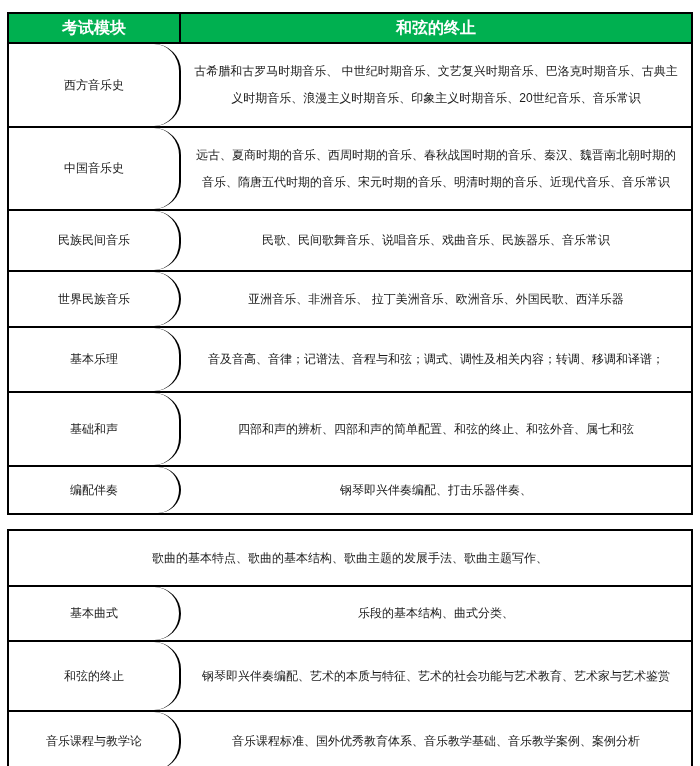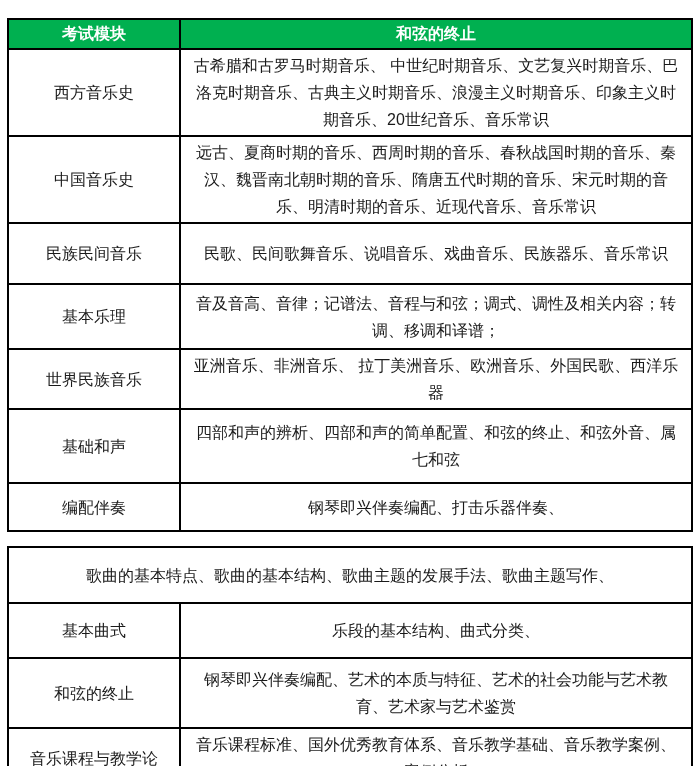--- a/index.html
+++ b/index.html
@@ -6,21 +6,21 @@
     margin: 0;
     padding: 0;
     background: #ffffff;
     font-family: "Liberation Sans", "DejaVu Sans", sans-serif;
     color: #1a1a1a;
   }
   .page {
     width: 700px;
     height: 766px;
     box-sizing: border-box;
-    padding: 18px 7px 0 7px;
+    padding: 12px 7px 0 7px;
     overflow: hidden;
     background: #ffffff;
   }
   .table {
     width: 686px;
     box-sizing: border-box;
     border: 2px solid #000000;
     background: #ffffff;
   }
   .table + .table { margin-top: 14px; }
@@ -46,26 +46,27 @@
   .hcell.scope-col { flex: 1; }
 
   .row {
     display: flex;
     border-top: 2px solid #000000;
   }
   .table > .row:first-child { border-top: none; }
 
   .cell {
     box-sizing: border-box;
-    font-size: 16px;
+    font-size: 12px;
     line-height: 27px;
     display: flex;
     align-items: center;
     justify-content: center;
     text-align: center;
+    border-radius: 27px;
   }
   .cell.module-col {
     width: 172px;
     border-right: 2px solid #000000;
     padding: 2px 6px;
     text-align: center;
   }
   .cell.scope-col {
     flex: 1;
     padding: 2px 10px;
@@ -103,27 +104,27 @@
       <div class="cell module-col mh81">中国音乐史</div>
       <div class="cell scope-col mh81">远古、夏商时期的音乐、西周时期的音乐、春秋战国时期的音乐、秦汉、魏晋南北朝时期的音乐、隋唐五代时期的音乐、宋元时期的音乐、明清时期的音乐、近现代音乐、音乐常识</div>
     </div>
 
     <div class="row">
       <div class="cell module-col mh59">民族民间音乐</div>
       <div class="cell scope-col mh59">民歌、民间歌舞音乐、说唱音乐、戏曲音乐、民族器乐、音乐常识</div>
     </div>
 
     <div class="row">
-      <div class="cell module-col mh63">基本乐理</div>
-      <div class="cell scope-col mh63">音及音高、音律；记谱法、音程与和弦；调式、调性及相关内容；转调、移调和译谱；</div>
+      <div class="cell module-col mh54">世界民族音乐</div>
+      <div class="cell scope-col mh54">亚洲音乐、非洲音乐、 拉丁美洲音乐、欧洲音乐、外国民歌、西洋乐器</div>
     </div>
 
     <div class="row">
-      <div class="cell module-col mh54">世界民族音乐</div>
-      <div class="cell scope-col mh54">亚洲音乐、非洲音乐、 拉丁美洲音乐、欧洲音乐、外国民歌、西洋乐器</div>
+      <div class="cell module-col mh63">基本乐理</div>
+      <div class="cell scope-col mh63">音及音高、音律；记谱法、音程与和弦；调式、调性及相关内容；转调、移调和译谱；</div>
     </div>
 
     <div class="row">
       <div class="cell module-col mh72">基础和声</div>
       <div class="cell scope-col mh72">四部和声的辨析、四部和声的简单配置、和弦的终止、和弦外音、属七和弦</div>
     </div>
 
     <div class="row">
       <div class="cell module-col mh46">编配伴奏</div>
       <div class="cell scope-col mh46">钢琴即兴伴奏编配、打击乐器伴奏、</div>

